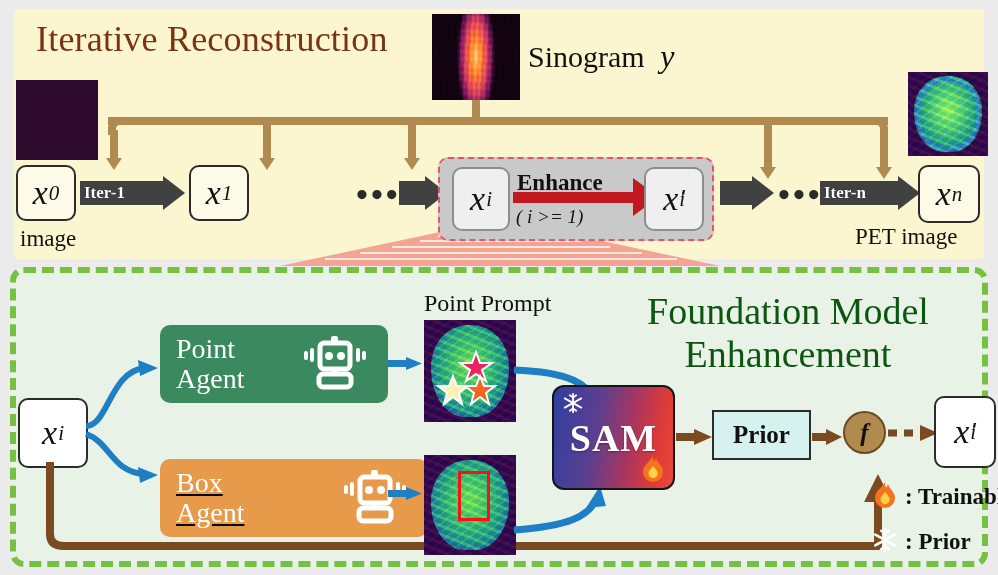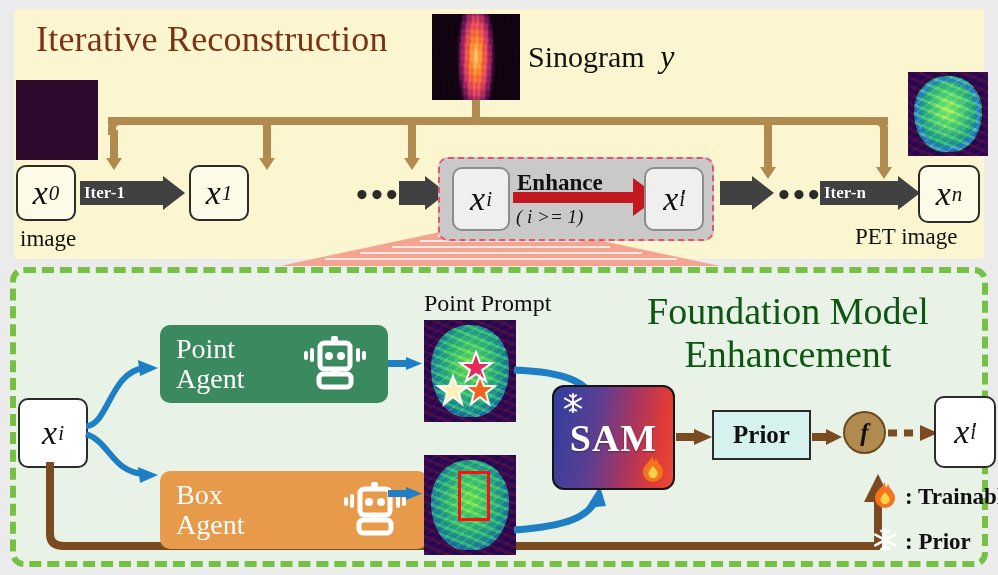--- a/index.html
+++ b/index.html
@@ -295,21 +295,21 @@
           <rect x="0" y="17" width="4" height="9" rx="2"></rect>
           <rect x="52" y="14" width="4" height="14" rx="2"></rect>
           <rect x="58" y="17" width="4" height="9" rx="2"></rect>
           <rect x="28" y="35" width="6" height="6"></rect>
           <rect x="15" y="40" width="32" height="13" rx="4" fill="none" stroke="#fff" stroke-width="5"></rect>
         </g>
       </svg>
     </span>
   </div>
 
-  <div class="agent agent-box" style="left:160px;top:471px;width:268px;height:78px;">
+  <div class="agent agent-box" style="left:160px;top:459px;width:268px;height:78px;text-decoration:underline;">
     <div class="txt">Box
 Agent</div>
     <span class="robot">
       <svg width="62" height="56" viewBox="0 0 62 56">
         <g fill="#ffffff">
           <rect x="27" y="2" width="7" height="8" rx="2"></rect>
           <rect x="16" y="9" width="30" height="26" rx="4" fill="none" stroke="#fff" stroke-width="5"></rect>
           <circle cx="25" cy="22" r="4"></circle>
             <circle cx="37" cy="22" r="4"></circle>
           <rect x="6" y="14" width="4" height="14" rx="2"></rect>

